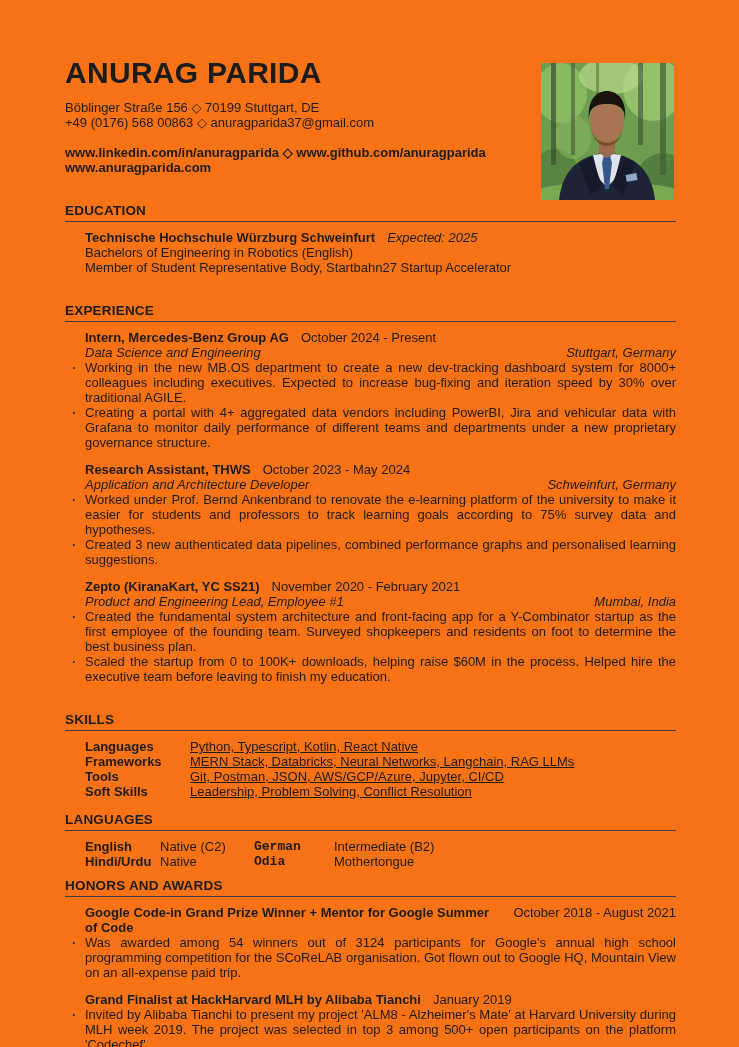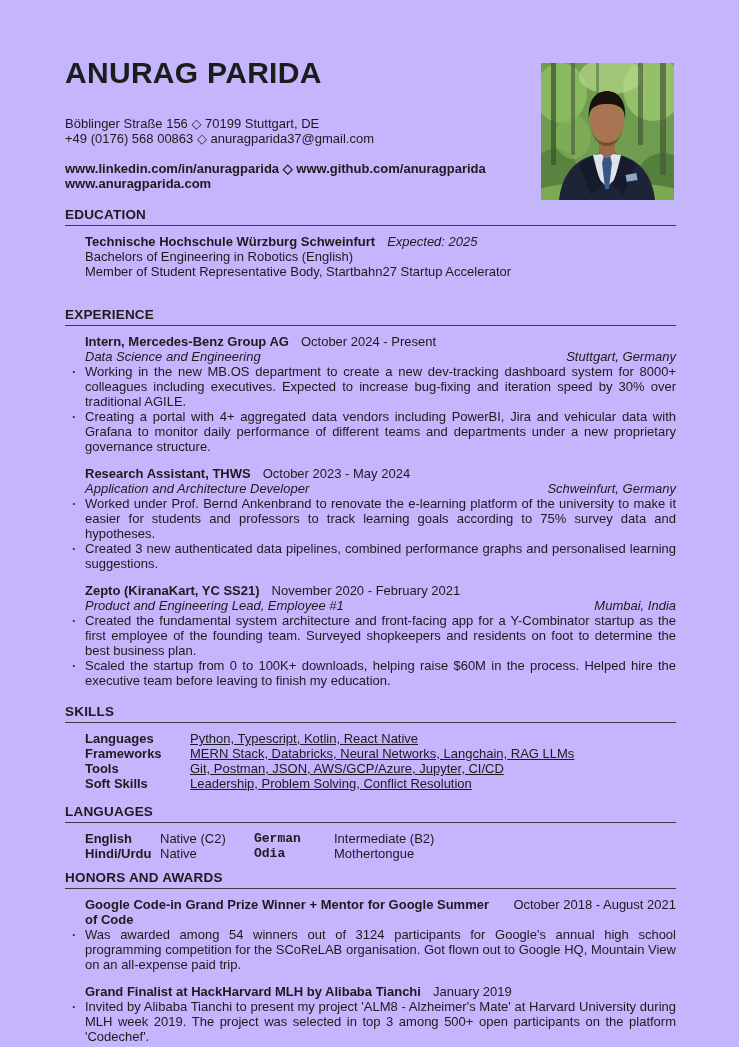--- a/index.html
+++ b/index.html
@@ -1,41 +1,41 @@
 <!DOCTYPE html>
 <html><head>
 <meta charset="utf-8">
 <style>
   html,body { margin:0; padding:0; background:#e8e8e8; }
   .page {
     position:relative;
     width:739px; height:1047px;
     margin:0 auto;
-    background:#c4b5fd;
+    background:#f97316;
     font-family:"Liberation Sans", sans-serif;
     font-size:13px; line-height:15px;
     color:#1c1c1c;
     overflow:hidden;
     box-sizing:border-box;
     padding:58px 63px 0 65px;
   }
   .name {
     font-size:30px; line-height:30px; font-weight:bold;
     letter-spacing:.3px; margin:0;
   }
-  .contact { margin-top:28px; }
+  .contact { margin-top:12px; }
   .contact-group2 { margin-top:15px;font-weight:bold; }
 
   .photo {
     position:absolute; top:63px; left:541px;
     width:133px; height:137px; overflow:hidden;
   }
   .photo svg { display:block; }
 
-  .section { margin-top:16px; }
+  .section { margin-top:28px; }
   .section-exp { margin-top:28px; }
   .section-lang { margin-top:13px; }
   .section-honors { margin-top:9px; }
   .section-title {
     font-weight:bold; font-size:13.5px; letter-spacing:.2px;
     border-bottom:1px solid #3d3d3d; padding-bottom:3px;
   }
   .section-body { margin:8px 0 0 20px; }
 
   .entry { margin-bottom:12px; }

